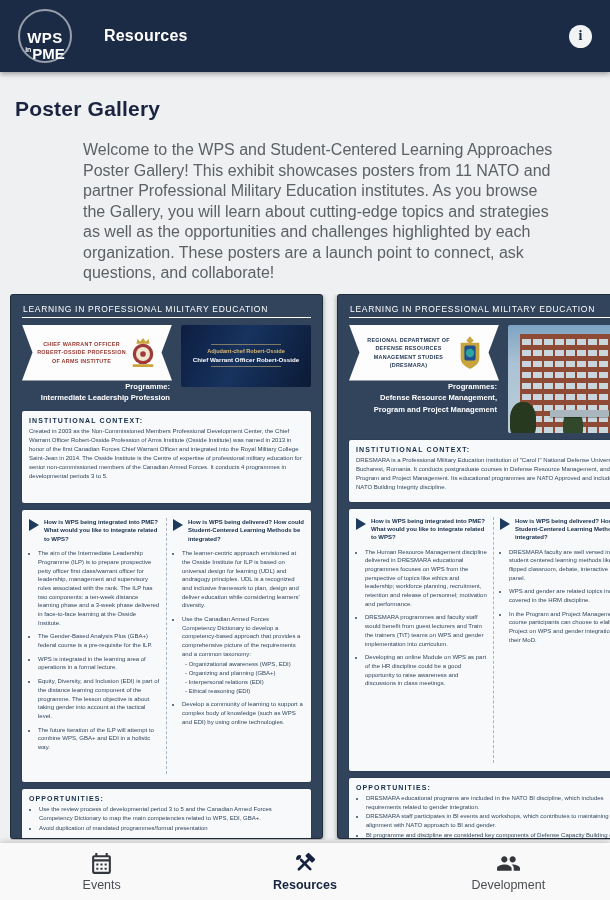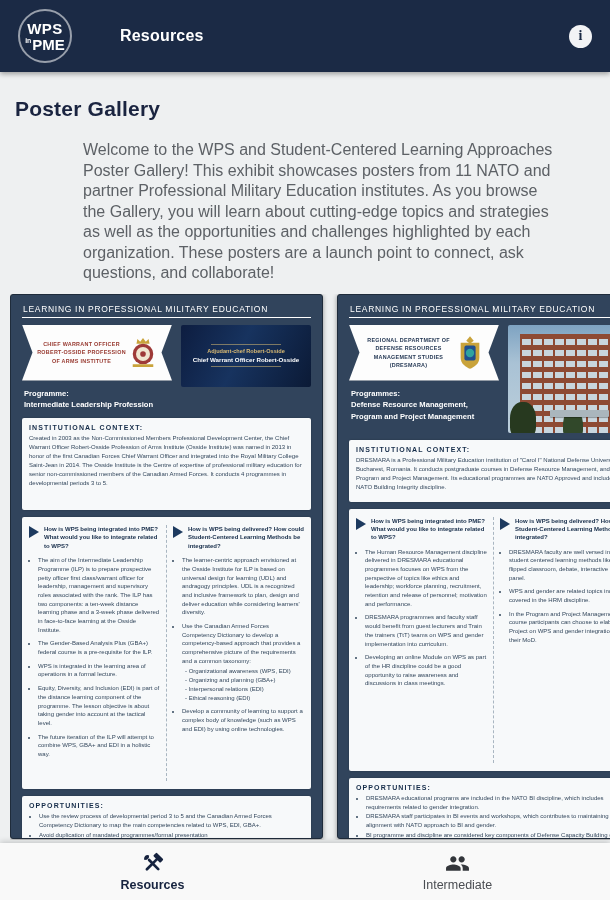--- a/index.html
+++ b/index.html
@@ -1,40 +1,40 @@
 <!DOCTYPE html>
 <html><head>
 <meta charset="utf-8">
 <style>
   html,body{margin:0;padding:0}
   body{width:610px;height:900px;overflow:hidden;background:#eef0f1;font-family:"Liberation Sans",sans-serif;position:relative}
 
   
   .appbar{height:72px;background:#1b2a45;display:flex;align-items:center;padding:0 18px;box-shadow:0 2px 5px rgba(0,0,0,.35);position:relative;z-index:5}
-  .logo{width:50px;height:50px;border:2px solid rgba(255,255,255,.55);border-radius:50%;display:flex;flex-direction:column;align-items:center;justify-content:center;color:#fff;font-weight:bold;line-height:1;margin-right:48px;flex:0 0 auto}
+  .logo{width:50px;height:50px;border:2px solid rgba(255,255,255,.55);border-radius:50%;display:flex;flex-direction:column;align-items:center;justify-content:flex-end;color:#fff;font-weight:bold;line-height:1;margin-right:32px;flex:0 0 auto}
   .logo .l1{font-size:15px;letter-spacing:.5px}
   .logo .l2{font-size:15px;margin-top:1px}
   .logo .l2 i{font-size:7px;font-style:normal;vertical-align:top;margin-right:1px;font-weight:bold}
   .appbar-title{color:#fff;font-size:16px;font-weight:bold;letter-spacing:.2px}
   .info-btn{margin-left:auto;width:23px;height:23px;border-radius:50%;background:#f2f3f5;color:#1b2a45;display:flex;align-items:center;justify-content:center;font-weight:bold;font-size:14px;cursor:pointer;font-family:"Liberation Serif",serif}
 
   
   .page-title{margin:25px 0 0 15px;font-size:21px;font-weight:bold;color:#1a2440;letter-spacing:.2px}
   .intro{margin:19px 54px 0 83px;font-size:16px;line-height:20.5px;color:#5d6166}
 
   
   .poster-row{display:flex;gap:14px;margin:10px 0 0 10px;width:610px;height:546px;overflow:hidden}
   .poster{flex:0 0 313px;height:545px;background:#31445c;border:1px solid #1f2c3b;border-radius:3px;box-shadow:0 1px 5px rgba(0,0,0,.4);overflow:hidden;padding:7px 11px;box-sizing:border-box;display:flex;flex-direction:column;gap:7px;cursor:pointer}
   .p-title{color:#fff;font-weight:normal;font-size:8.5px;letter-spacing:.7px;border-bottom:1.5px solid #fff;padding:2px 1px 3px;white-space:nowrap}
   .p-head{display:flex;gap:9px;align-items:flex-start}
   .p-head-left{width:150px;flex:0 0 150px;display:flex;flex-direction:column;align-items:center}
   .ribbon{background:#fdfdfd;width:150px;min-height:56px;clip-path:polygon(0 0,100% 0,93% 50%,100% 100%,0 100%,7% 50%);display:flex;align-items:center;gap:3px;padding:5px 15px;box-sizing:border-box;box-shadow:0 1px 2px rgba(0,0,0,.3)}
   .inst{flex:1 1 auto;font-size:5.4px;font-weight:bold;text-align:center;line-height:1.5;letter-spacing:.3px;color:#97382f}
   .crest{width:28px;flex:0 0 28px;height:36px}
-  .prog{margin-top:7px;color:#fff;font-weight:bold;font-size:7.6px;text-align:left;line-height:1.55;width:146px}
+  .prog{color:#fff;font-weight:bold;font-size:7.6px;text-align:right;line-height:1.55;width:146px}
 
   
   .photo{flex:1 1 auto;min-width:0}
   .photo-portrait{height:62px;background:linear-gradient(115deg,#0d1d40 0%,#17335f 45%,#0b1a36 100%);border-radius:2px;display:flex;flex-direction:column;align-items:center;justify-content:center;gap:2.5px;padding:4px;box-sizing:border-box}
   .ph-rule{width:58%;height:1px;background:rgba(214,185,115,.55)}
   .ph-name{white-space:nowrap}
   .ph-name.gold{color:#d8b973;font-size:5.6px;font-weight:bold}
   .ph-name.white{color:#ffffff;font-size:6.2px;font-weight:bold}
 
   
@@ -231,32 +231,38 @@
       <ul class="opp">
           <li>DRESMARA educational programs are included in the NATO BI discipline, which includes requirements related to gender integration.</li>
           <li>DRESMARA staff participates in BI events and workshops, which contributes to maintaining alignment with NATO approach to BI and gender.</li>
           <li>BI programme and discipline are considered key components of Defense Capacity Building (DCB).</li>
         </ul>
     </section>
   </article>
 </div>
 
 <nav class="bottomnav">
+  <div class="nav-item">
+    <svg viewBox="0 0 24 24">
+        <path d="M19 4h-1V2h-2v2H8V2H6v2H5c-1.11 0-2 .9-2 2v14c0 1.1.89 2 2 2h14c1.1 0 2-.9 2-2V6c0-1.1-.9-2-2-2zm0 16H5V10h14v10zm0-12H5V6h14v2zM7 12h2v2H7zm4 0h2v2h-2zm4 0h2v2h-2zM7 16h2v2H7zm4 0h2v2h-2zm4 0h2v2h-2z"></path>
+      </svg>
+    <span>Events</span>
+  </div>
   <div class="nav-item active">
     <svg viewBox="0 0 24 24">
       <g transform="rotate(45 12 12)">
           <rect x="10.8" y="4" width="2.6" height="17" rx="1.3"></rect>
           <rect x="7.2" y="1.8" width="9.6" height="4.6" rx="1"></rect>
         </g>
       <g transform="rotate(-45 12 12)">
           <rect x="10.8" y="6" width="2.6" height="15" rx="1.3"></rect>
           <path d="M8.8 4.2a3.4 3.4 0 0 1 6.4 0l-1.9 1.5h-2.6z"></path>
         </g>
     </svg>
     <span>Resources</span>
   </div>
   <div class="nav-item">
     <svg viewBox="0 0 24 24">
         <path d="M16 11c1.66 0 2.99-1.34 2.99-3S17.66 5 16 5c-1.66 0-3 1.34-3 3s1.34 3 3 3zm-8 0c1.66 0 2.99-1.34 2.99-3S9.66 5 8 5C6.34 5 5 6.34 5 8s1.34 3 3 3zm0 2c-2.33 0-7 1.17-7 3.5V19h14v-2.5c0-2.33-4.67-3.5-7-3.5zm8 0c-.29 0-.62.02-.97.05 1.16.84 1.97 1.97 1.97 3.45V19h6v-2.5c0-2.33-4.67-3.5-7-3.5z"></path>
       </svg>
-    <span>Intermediate</span>
+    <span>Development</span>
   </div>
 </nav>
 
 </body></html>

